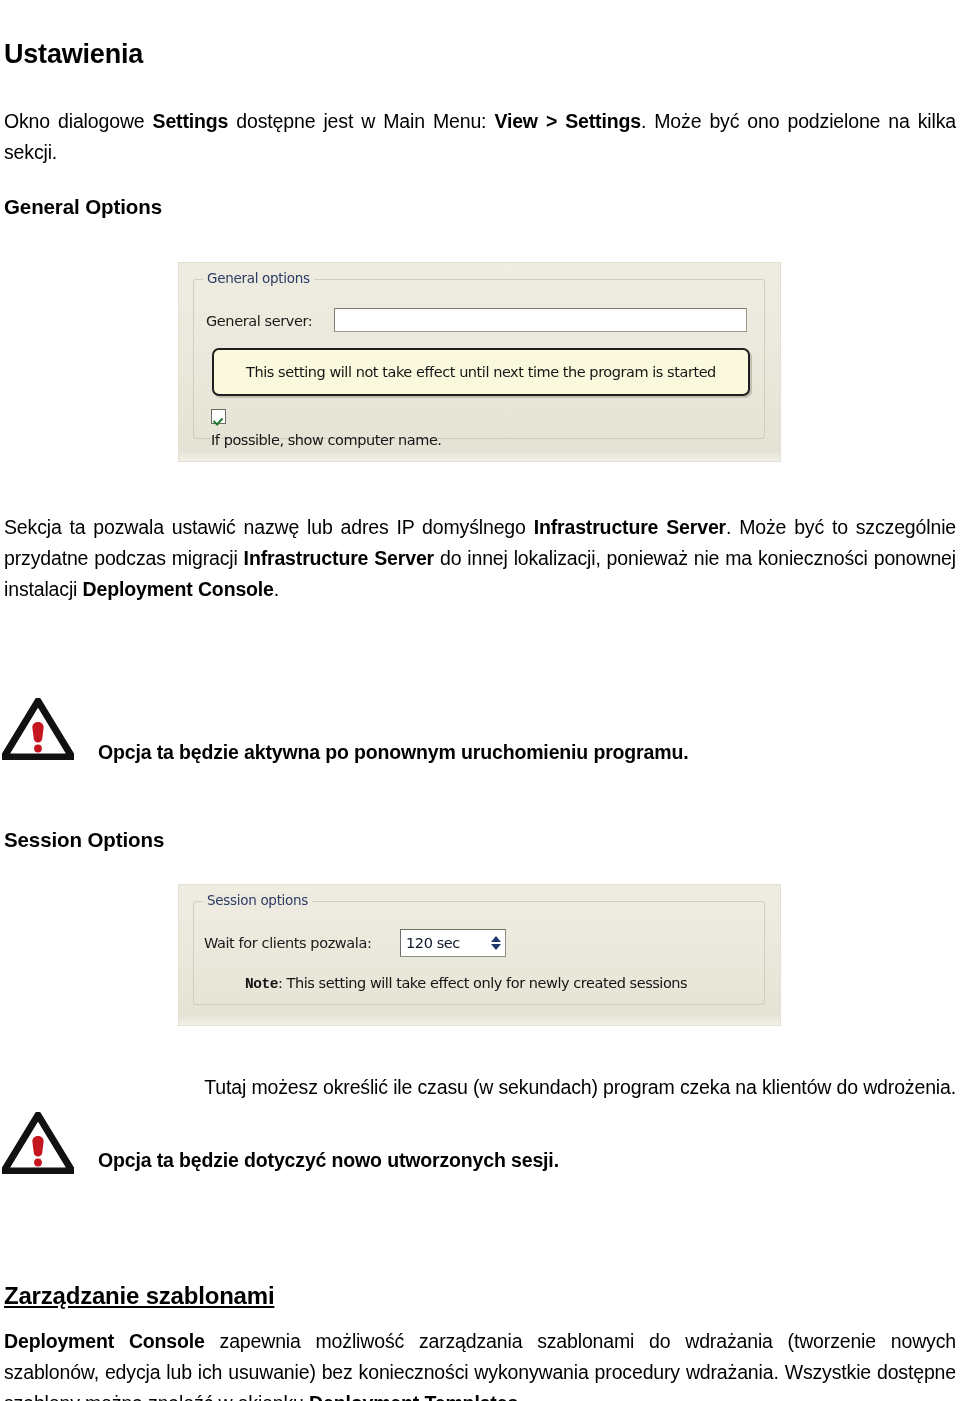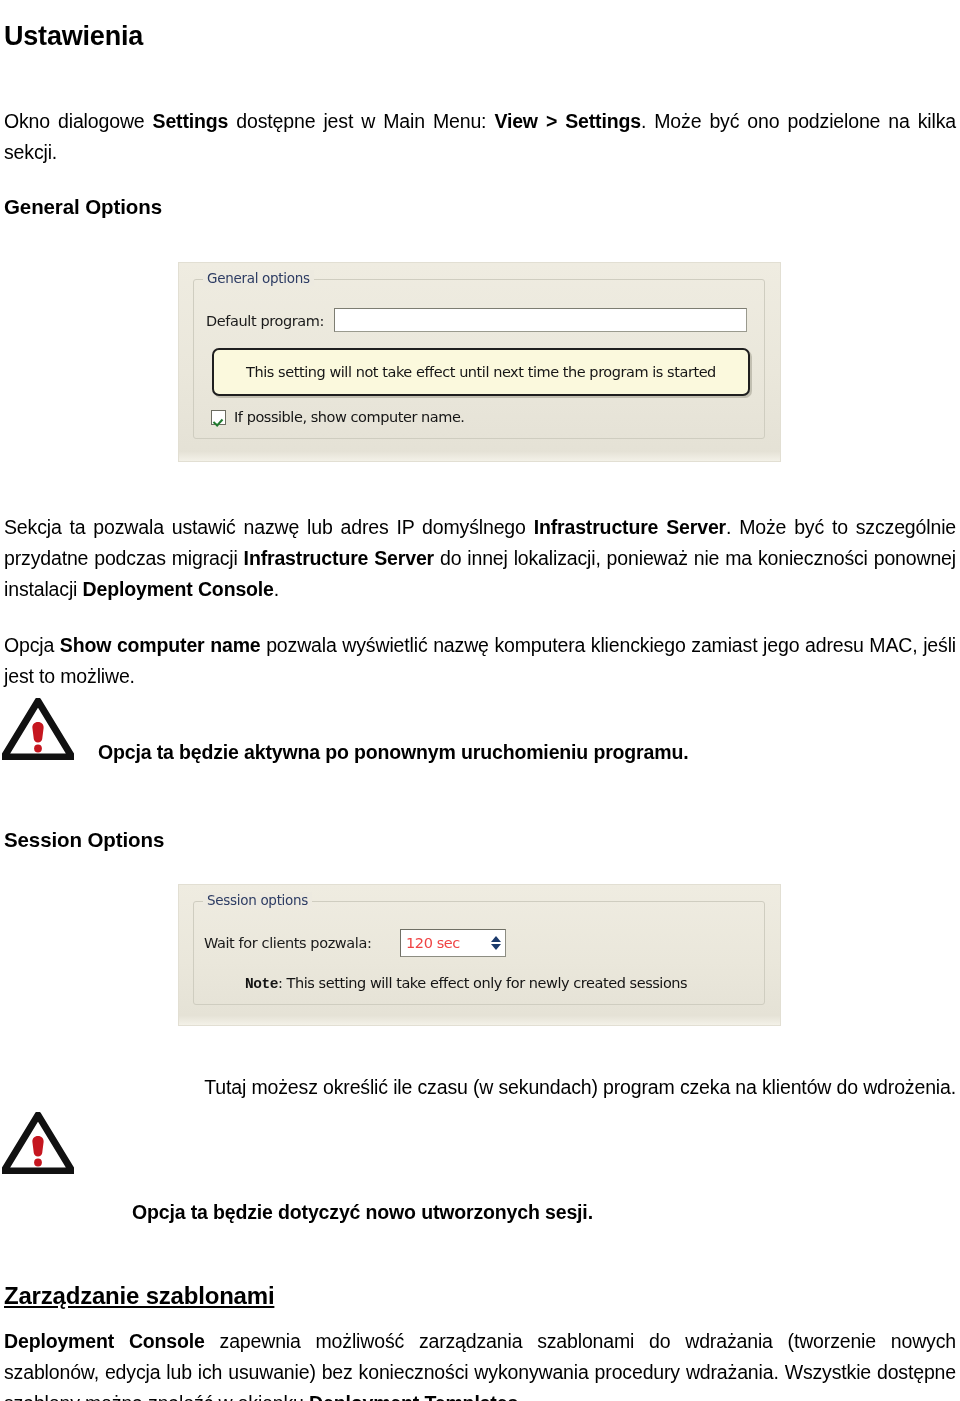--- a/index.html
+++ b/index.html
@@ -21,21 +21,21 @@
     position: relative;
     width: 960px;
     height: 1401px;
     padding: 0;
   }
 
   
   .doc-title {
     position: absolute;
     left: 4px;
-    top: 4px;
+    top: 22px;
     font-size: 27px;
     font-weight: bold;
     letter-spacing: -0.2px;
     line-height: 1.1;
   }
 
   .para {
     position: absolute;
     font-size: 19.5px;
     line-height: 31px;
@@ -142,22 +142,22 @@
     font-family: "DejaVu Sans", sans-serif;
     font-size: 14.5px;
     color: #161616;
     letter-spacing: -0.45px;
     white-space: nowrap;
   }
 
   .checkbox-row {
     position: absolute;
     display: flex;
-    align-items: center;
     gap: 8px;
+    flex-direction: column;
   }
   .checkbox-box {
     width: 15px;
     height: 15px;
     background: #ffffff;
     border: 1px solid #6b6b60;
     position: relative;
     flex: 0 0 auto;
   }
   .checkbox-box::before {
@@ -186,21 +186,21 @@
     border-top-color: #6f6f65;
     border-left-color: #6f6f65;
     display: flex;
     align-items: center;
     justify-content: space-between;
     padding: 0 4px 0 5px;
   }
   .spinner-value {
     font-family: "DejaVu Sans", sans-serif;
     font-size: 14.5px;
-    color: #ef4444;
+    color: #0f172a;
     letter-spacing: -0.4px;
     white-space: nowrap;
   }
   .spinner-arrows {
     display: flex;
     flex-direction: column;
     gap: 2px;
     margin-left: 10px;
   }
   .spin-up, .spin-down {
@@ -231,37 +231,36 @@
   <p class="para" style="left:4px; top:86px; width:952px;"><span>Okno dialogowe </span><b>Settings</b><span> dostępne jest w Main Menu: </span><b>View &gt; Settings</b><span>. Może być ono podzielone na kilka sekcji.</span></p>
 
   <h2 class="section-head" style="left:4px; top:178px;">General Options</h2>
 
   <div class="shot" style="left:178px; top:262px; width:603px; height:200px;">
 
     <div class="groupbox" style="left:14px; top:16px; width:572px; height:160px;">
       <span class="groupbox-legend">General options</span>
     </div>
 
-    <span class="field-label" style="left:27px; top:50px;">Default program:</span>
+    <span class="field-label" style="left:27px; top:50px;">General server:</span>
 
     <div class="textinput" style="left:155px; top:45px; width:413px; height:24px;"></div>
 
     <div class="infobox" style="left:33px; top:85px; width:538px; height:48px;">
       <span class="infobox-text">This setting will not take effect until next time the program is started</span>
     </div>
 
     <div class="checkbox-row" style="left:32px; top:146px;">
       <span class="checkbox-box"></span>
       <span class="checkbox-label">If possible, show computer name.</span>
     </div>
   </div>
 
   <p class="para" style="left:4px; top:492px; width:952px;"><span>Sekcja ta pozwala ustawić nazwę lub adres IP domyślnego </span><b>Infrastructure Server</b><span>. Może być to szczególnie przydatne podczas migracji </span><b>Infrastructure Server</b><span> do innej lokalizacji, ponieważ nie ma konieczności ponownej instalacji </span><b>Deployment Console</b><span>.</span></p>
 
-  <p class="para" style="left:4px; top:610px; width:952px;"><span>Opcja </span><b>Show computer name</b><span> pozwala wyświetlić nazwę komputera klienckiego zamiast jego adresu MAC, jeśli jest to możliwe.</span></p>
 
   <div class="warn-icon" style="left:2px; top:698px;">
     <svg viewBox="0 0 72 62" xmlns="http://www.w3.org/2000/svg">
       <path d="M36 3 L70 59 L2 59 Z" fill="none" stroke="#111111" stroke-width="7" stroke-linejoin="round"></path>
       <path d="M36 24 C39.5 24 42 26.6 41.6 30 L40.2 41 C40 43 38.2 44.4 36 44.4 C33.8 44.4 32 43 31.8 41 L30.4 30 C30 26.6 32.5 24 36 24 Z" fill="#c5161f"></path>
       <circle cx="36" cy="50.5" r="3.9" fill="#c5161f"></circle>
     </svg>
   </div>
   <p class="note-text" style="left:98px; top:702px; width:700px;margin-top:36px;">Opcja ta będzie aktywna po ponownym uruchomieniu programu.</p>
 
@@ -288,19 +287,19 @@
 
   <p class="para" style="left:4px; top:1052px; width:952px; text-align:right;">Tutaj możesz określić ile czasu (w sekundach) program czeka na klientów do wdrożenia.</p>
 
   <div class="warn-icon" style="left:2px; top:1112px;">
     <svg viewBox="0 0 72 62" xmlns="http://www.w3.org/2000/svg">
       <path d="M36 3 L70 59 L2 59 Z" fill="none" stroke="#111111" stroke-width="7" stroke-linejoin="round"></path>
       <path d="M36 24 C39.5 24 42 26.6 41.6 30 L40.2 41 C40 43 38.2 44.4 36 44.4 C33.8 44.4 32 43 31.8 41 L30.4 30 C30 26.6 32.5 24 36 24 Z" fill="#c5161f"></path>
       <circle cx="36" cy="50.5" r="3.9" fill="#c5161f"></circle>
     </svg>
   </div>
-  <p class="note-text" style="left:98px; top:1178px; width:700px;margin-left:34px;">Opcja ta będzie dotyczyć nowo utworzonych sesji.</p>
+  <p class="note-text" style="left:98px; top:1126px; width:700px;">Opcja ta będzie dotyczyć nowo utworzonych sesji.</p>
 
   <h2 class="subsection-head" style="left:4px; top:1262px;text-decoration:underline;">Zarządzanie szablonami</h2>
 
   <p class="para" style="left:4px; top:1306px; width:952px;"><b>Deployment Console</b><span> zapewnia możliwość zarządzania szablonami do wdrażania (tworzenie nowych szablonów, edycja lub ich usuwanie) bez konieczności wykonywania procedury wdrażania. Wszystkie dostępne szablony można znaleźć w okienku </span><b>Deployment Templates</b><span>.</span></p>
 
 </div>
 
 </body></html>

